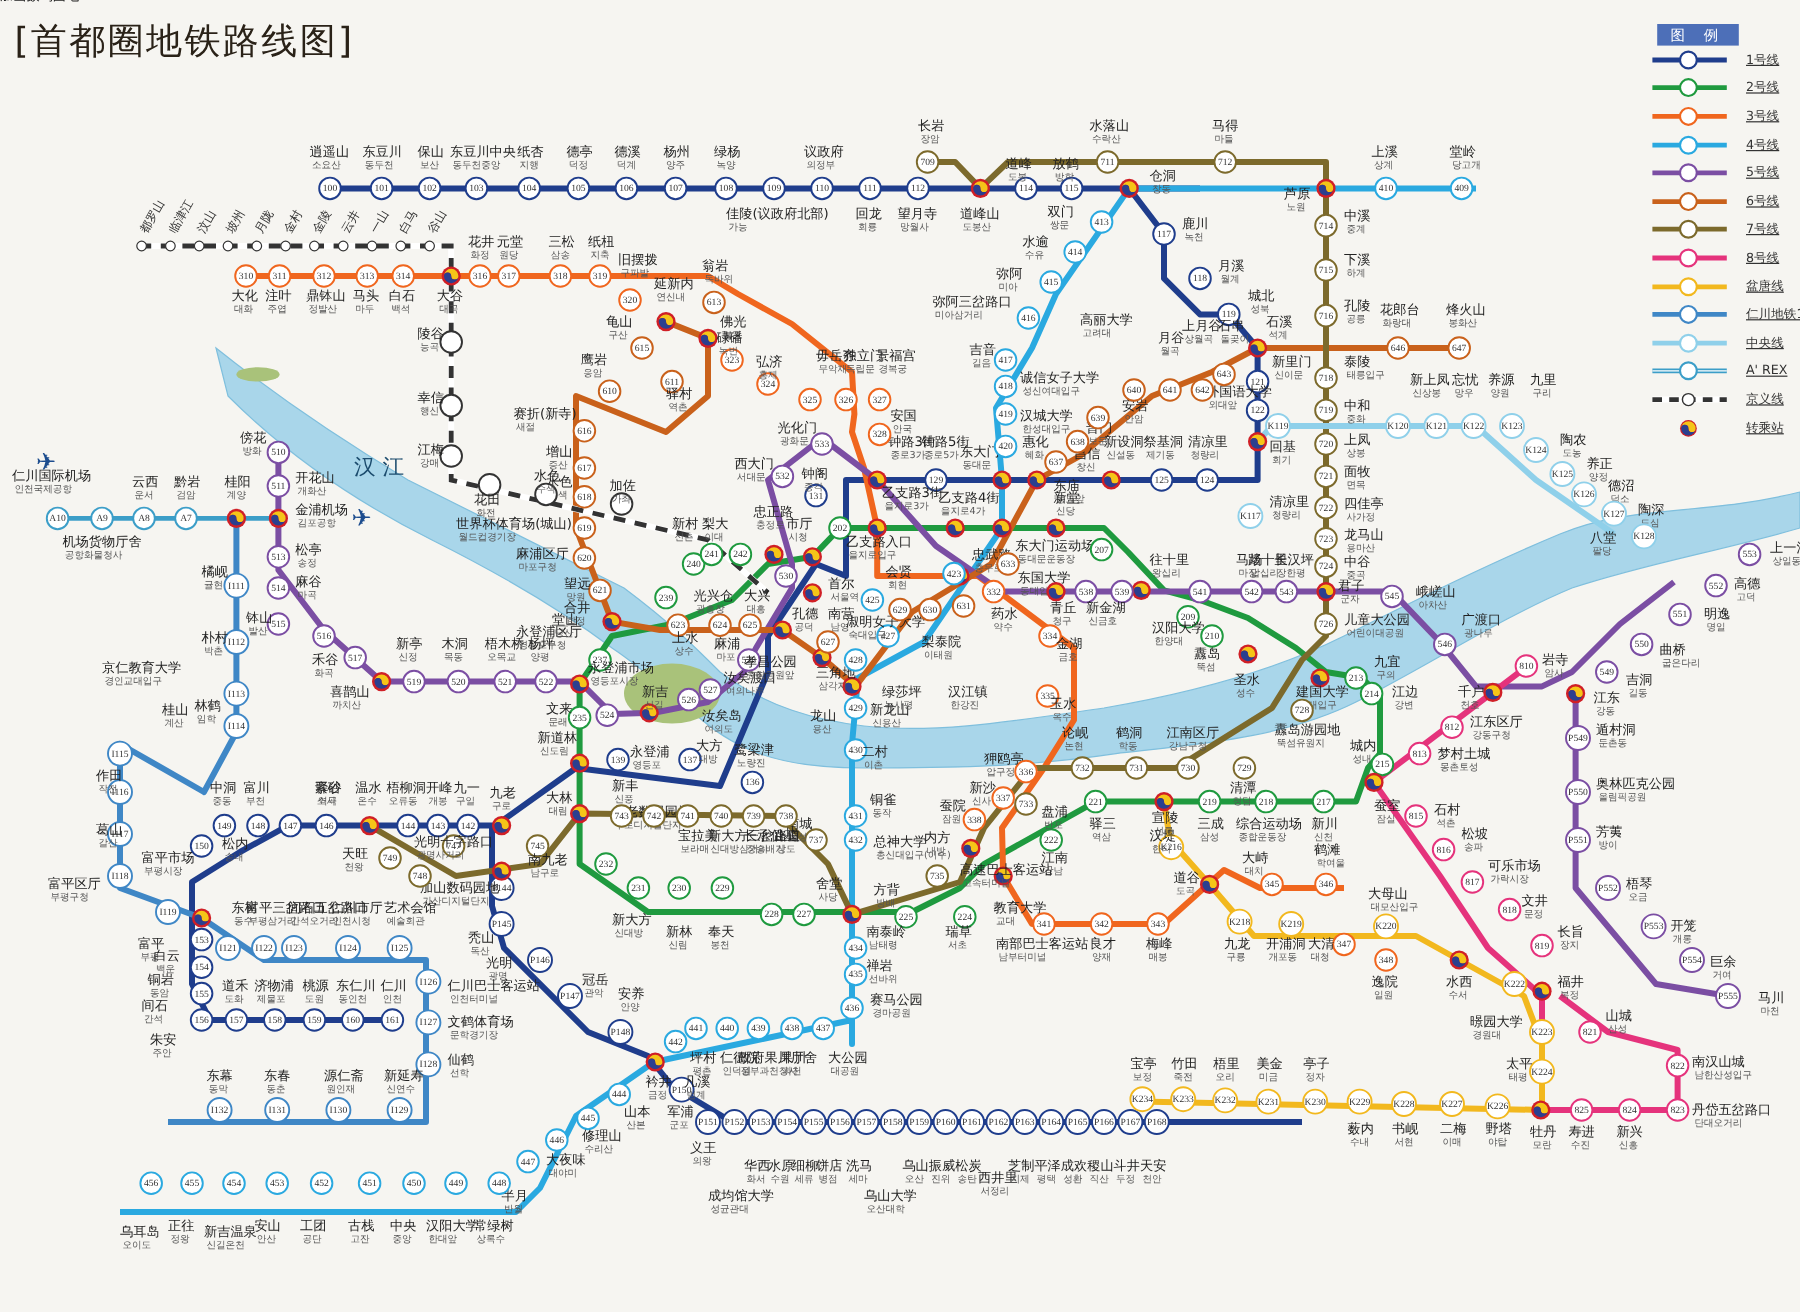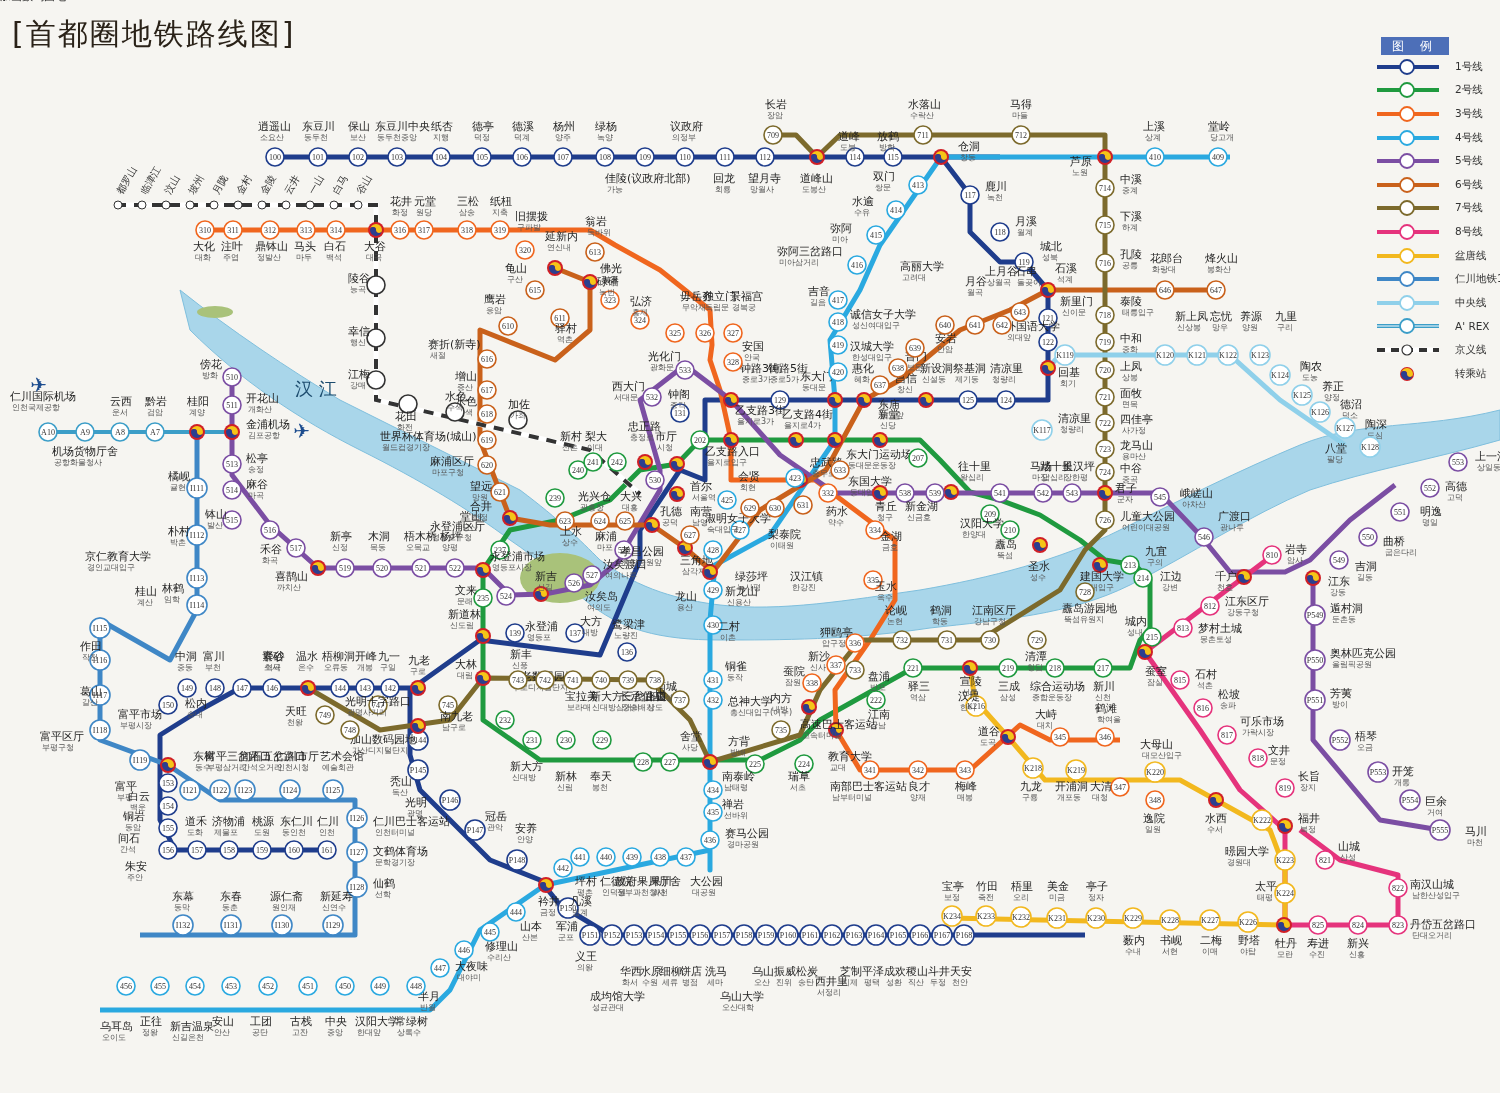--- a/index.html
+++ b/index.html
@@ -5,26 +5,26 @@
   html, body { margin: 0; padding: 0; background: #f6f5f1; }
   body { width: 1500px; height: 1093px; overflow: hidden; position: relative;
          font-family: "DejaVu Sans", "Liberation Sans", sans-serif; }
   #map-title { position: absolute; left: 12px; top: 14px; font-size: 30px; color: #2a2218;
                letter-spacing: 2px; font-family: "DejaVu Sans", sans-serif; text-align: center; }
   #map-svg { position: absolute; left: 0; top: 0; }
   .st-num { font-size: 8px; fill: #333; text-anchor: middle; dominant-baseline: central;
             font-family: "Liberation Serif", serif; }
   .st-zh { font-size: 11px; fill: #222; }
   .st-ko { font-size: 8px; fill: #555; }
-  #legend { position: absolute; left: 1375px; top: 20px; width: 125px; margin-top: 17px; }
+  #legend { position: absolute; left: 1375px; top: 20px; width: 125px; }
   #legend .lg-head { background: #4d6fb8; color: #fff; font-size: 12px; text-align: center;
                      width: 68px; height: 18px; line-height: 18px; margin-left: 6px; letter-spacing: 6px; }
   #legend .lg-row { height: 23.6px; display: flex; align-items: center; }
   #legend .lg-row svg { flex: 0 0 70px; }
-  #legend .lg-label { font-size: 10.5px; color: #333; margin-left: 10px; white-space: nowrap; }
+  #legend .lg-label { font-size: 10.5px; color: #333; margin-left: 10px; white-space: nowrap; text-decoration: underline; }
 </style>
 </head>
 <body>
 
 <div id="map-title">[首都圈地铁路线图]</div>
 
 <svg id="map-svg" width="1500" height="1093" viewBox="0 0 1500 1093">
   <g id="river-layer">
     <path id="river-path" d="M180,290 C230,330 290,370 340,400 C400,430 460,460 520,490 C560,520 580,540 600,560 C640,590 680,600 720,605 C780,612 850,600 920,590 C990,578 1060,560 1120,530 C1180,500 1240,470 1300,445 C1360,420 1420,430 1500,410 L1500,440 C1430,460 1370,470 1310,490 C1250,515 1190,555 1130,585 C1070,615 1000,620 930,628 C850,640 780,640 720,640 C660,640 620,630 585,600 C560,580 540,560 510,540 C470,510 420,480 360,450 C300,420 240,380 190,330 Z" fill="#a9d6ea" stroke="#7fbfdd" stroke-width="1"></path>
     <ellipse cx="560" cy="578" rx="40" ry="25" fill="#a9c27a"></ellipse>

